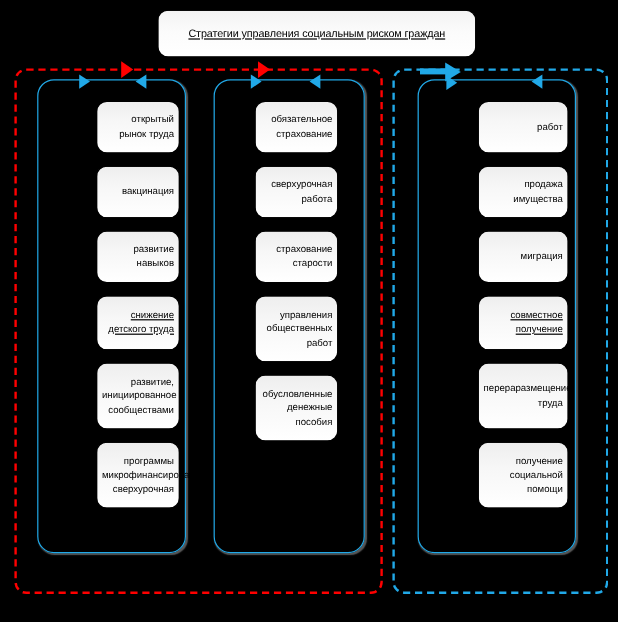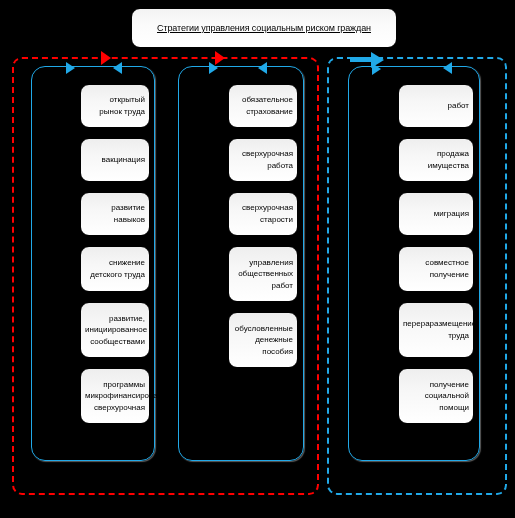--- a/index.html
+++ b/index.html
@@ -83,42 +83,42 @@
   .col-frame.f3 { left: 348px; top: 66px;  width: 132px; height: 395px; }
 
   
   .column {
     position: absolute;
     z-index: 12;
     display: flex;
     flex-direction: column;
   }
   .column.c1 { left: 36px;  top: 84px;  width: 114px; }
-  .column.c2 { left: 184px; top: 84px;  width: 114px; }
+  .column.c2 { left: 168px; top: 84px;  width: 114px; }
   .column.c3 { left: 354px; top: 84px;  width: 120px; }
 
   .node {
     position: relative;
     border: 1px solid #000000;
     border-radius: 9px;
     background: linear-gradient(180deg, #eeeeee 0%, #f7f7f7 40%, #ffffff 100%);
     box-shadow: 2px 2px 2px rgba(0,0,0,0.6);
     display: flex;
     align-items: center;
     justify-content: center;
     text-align: right;
     color: #000000;
     font-size: 8px;
     line-height: 1.45;
     padding: 2px 4px;
     margin-bottom: 10px;
     margin-left: 44px;
   }
   .node.h1 { height: 44px; }
-  .node.h2 { height: 46px; }
+  .node.h2 { height: 46px; text-decoration: underline; }
   .node.h3 { height: 56px; }
   .node .node-label { display: block; width: 100%; }
 
   
   .arrow {
     position: absolute;
     width: 0; height: 0;
     z-index: 20;
   }
   .arrow-r-blue {
@@ -216,21 +216,21 @@
   </div>
 
   <div class="column c2">
     <div class="node h1">
       <span class="node-label">обязательное страхование</span>
     </div>
     <div class="node h1">
       <span class="node-label">сверхурочная работа</span>
     </div>
     <div class="node h1">
-      <span class="node-label">сверхурочная старости</span>
+      <span class="node-label">страхование старости</span>
     </div>
     <div class="node h3">
       <span class="node-label">управления общественных работ</span>
     </div>
     <div class="node h3">
       <span class="node-label">обусловленные денежные пособия</span>
     </div>
   </div>
 
   <div class="column c3">

